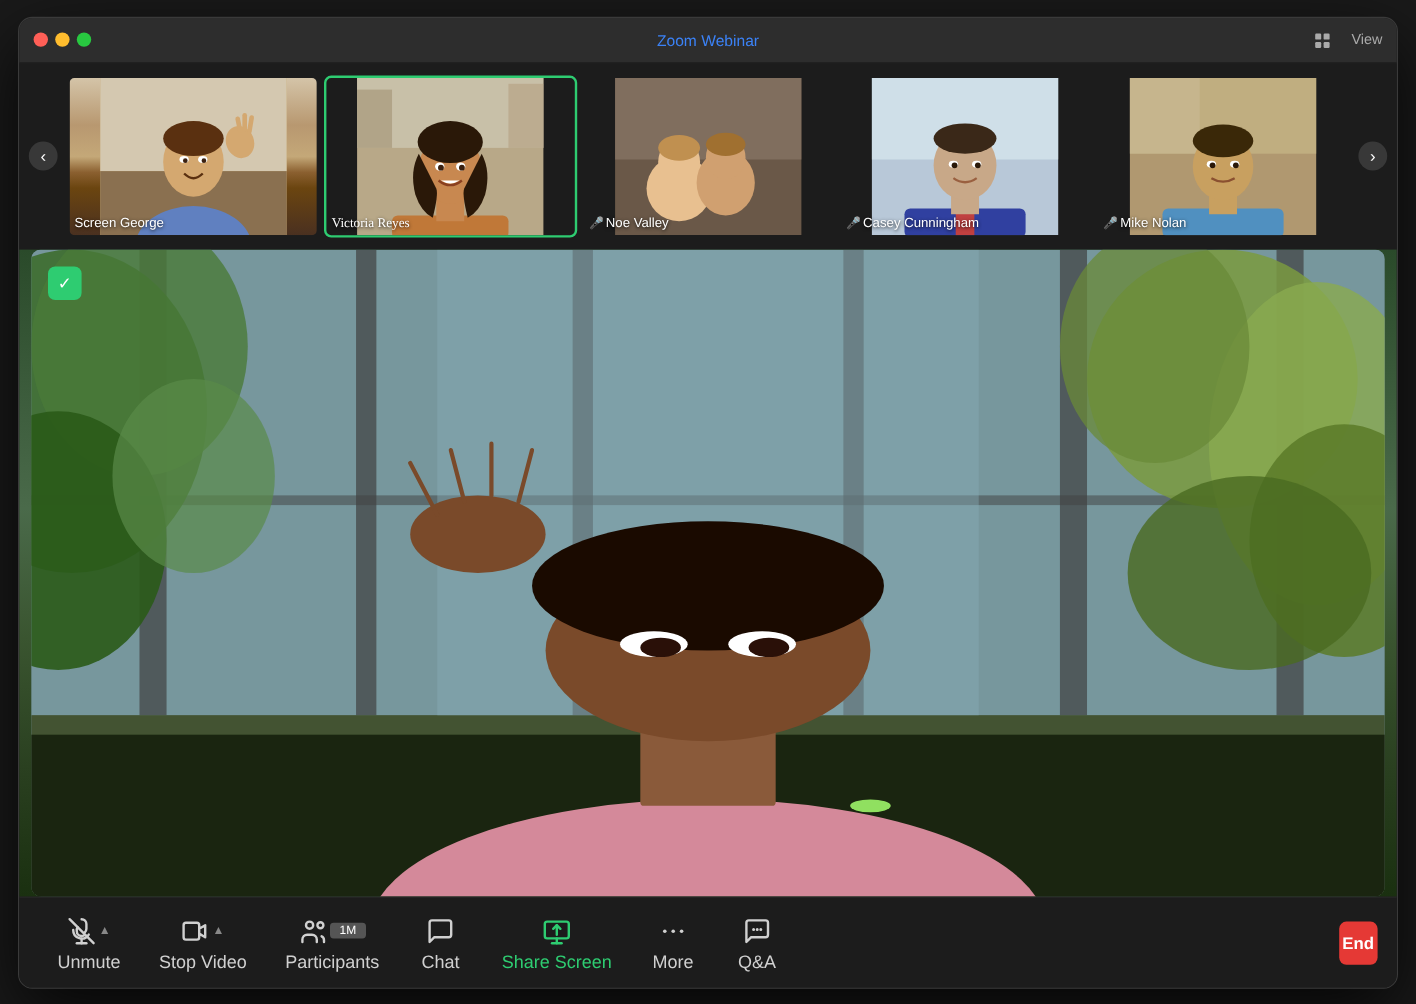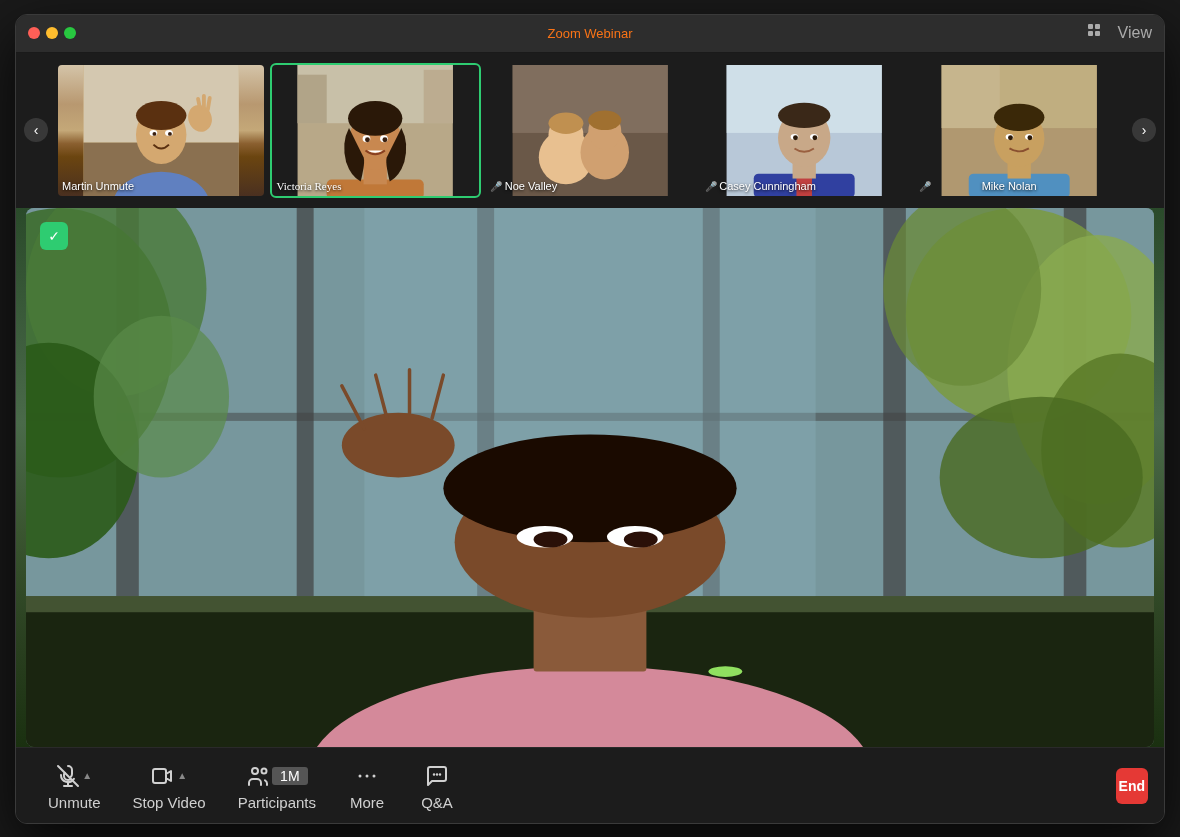--- a/index.html
+++ b/index.html
@@ -48,32 +48,32 @@
       width: 12px;
       height: 12px;
       border-radius: 50%;
     }
 
     .tl-red { background: #ff5f57; }
     .tl-yellow { background: #ffbd2e; }
     .tl-green { background: #28c840; }
 
     .title-text {
-      color: #f97316;
+      color: #3b82f6;
       font-size: 13px;
       font-weight: 500;
     }
 
     .view-btn {
       position: absolute;
       right: 12px;
       color: #aaa;
-      font-size: 16px;
-      display: flex;
-      align-items: flex-start;
+      font-size: 12px;
+      display: flex;
+      align-items: flex-end;
       gap: 14px;
       cursor: pointer;
     }
 
     
     .participant-strip {
       height: 155px;
       background: #1c1c1c;
       display: flex;
       align-items: center;
@@ -246,21 +246,21 @@
     }
 
     .btn-arrow {
       font-size: 10px;
       color: #888;
     }
 
     .participants-badge {
       background: #555;
       color: #fff;
-      font-size: 14px;
+      font-size: 10px;
       border-radius: 3px;
       padding: 1px 8px;
       margin-left: 2px;
     }
 
     .end-btn {
       background: #e53935;
       color: white;
       border: none;
       border-radius: 6px;
@@ -347,21 +347,21 @@
           <ellipse cx="89" cy="71" rx="2" ry="2" fill="#3a2010"></ellipse>
 
           <path d="M72 82 Q80 90 88 82" stroke="#5a3010" stroke-width="2" fill="none"></path>
 
           <ellipse cx="120" cy="55" rx="12" ry="14" fill="#d4a870" transform="rotate(-20, 120, 55)"></ellipse>
           <line x1="120" y1="45" x2="118" y2="35" stroke="#d4a870" stroke-width="4" stroke-linecap="round"></line>
           <line x1="124" y1="44" x2="124" y2="32" stroke="#d4a870" stroke-width="4" stroke-linecap="round"></line>
           <line x1="128" y1="46" x2="130" y2="34" stroke="#d4a870" stroke-width="4" stroke-linecap="round"></line>
         </svg>
       </div>
-      <span class="thumb-name">Martin Unmute</span>
+      <span class="thumb-name">Screen George</span>
     </div>
 
     <div class="participant-thumb active">
       <div class="thumb-face">
         <svg viewBox="0 0 160 135" xmlns="http://www.w3.org/2000/svg">
 
           <rect width="160" height="135" fill="#b8a888"></rect>
           <rect width="160" height="60" y="0" fill="#c8c0a8"></rect>
 
           <rect x="0" y="10" width="30" height="50" fill="#9a8868" opacity="0.5"></rect>
@@ -460,21 +460,21 @@
 
           <ellipse cx="70" cy="74" rx="4" ry="3" fill="#fff"></ellipse>
           <ellipse cx="90" cy="74" rx="4" ry="3" fill="#fff"></ellipse>
           <ellipse cx="71" cy="75" rx="2.5" ry="2.5" fill="#2a1808"></ellipse>
           <ellipse cx="91" cy="75" rx="2.5" ry="2.5" fill="#2a1808"></ellipse>
 
           <path d="M70 86 Q80 92 90 86" stroke="#8a5030" stroke-width="2" fill="none"></path>
         </svg>
       </div>
       <span class="mute-icon">🎤</span>
-      <span class="thumb-name" style="left: 18px; margin-left: 48px;">Mike Nolan</span>
+      <span class="thumb-name" style="left: 18px;">Mike Nolan</span>
     </div>
 
     <div class="strip-nav strip-nav-right">›</div>
   </div>
 
   <div class="main-video">
     <div class="main-video-area">
 
       <svg width="100%" height="100%" xmlns="http://www.w3.org/2000/svg" style="position:absolute;top:0;left:0;">
 
@@ -590,21 +590,41 @@
             <circle cx="9" cy="7" r="3" stroke="#d0d0d0" stroke-width="2" fill="none"></circle>
             <path d="M3 21v-2a4 4 0 0 1 4-4h4a4 4 0 0 1 4 4v2" stroke="#d0d0d0" stroke-width="2" fill="none" stroke-linecap="round"></path>
             <circle cx="18" cy="7" r="2.5" stroke="#d0d0d0" stroke-width="2" fill="none"></circle>
             <path d="M21 21v-1.5a3.5 3.5 0 0 0-2-3.2" stroke="#d0d0d0" stroke-width="2" fill="none" stroke-linecap="round"></path>
           </svg>
           <span class="participants-badge">1M</span>
         </div>
         <span class="btn-label">Participants</span>
       </div>
 
-
+      <div class="toolbar-btn">
+        <div class="btn-icon">
+          <svg class="icon-svg" viewBox="0 0 24 24" fill="none" xmlns="http://www.w3.org/2000/svg">
+            <path d="M21 15a2 2 0 0 1-2 2H7l-4 4V5a2 2 0 0 1 2-2h14a2 2 0 0 1 2 2z" stroke="#d0d0d0" stroke-width="2" fill="none" stroke-linecap="round" stroke-linejoin="round"></path>
+          </svg>
+        </div>
+        <span class="btn-label">Chat</span>
+      </div>
+
+      <div class="toolbar-btn active">
+        <div class="btn-icon">
+          <svg class="icon-svg" viewBox="0 0 24 24" fill="none" xmlns="http://www.w3.org/2000/svg">
+            <rect x="2" y="4" width="20" height="14" rx="2" stroke="#2ecc71" stroke-width="2" fill="none"></rect>
+            <line x1="12" y1="18" x2="12" y2="22" stroke="#2ecc71" stroke-width="2" stroke-linecap="round"></line>
+            <line x1="8" y1="22" x2="16" y2="22" stroke="#2ecc71" stroke-width="2" stroke-linecap="round"></line>
+            <polyline points="9,10 12,7 15,10" stroke="#2ecc71" stroke-width="2" fill="none" stroke-linecap="round" stroke-linejoin="round"></polyline>
+            <line x1="12" y1="7" x2="12" y2="15" stroke="#2ecc71" stroke-width="2" stroke-linecap="round"></line>
+          </svg>
+        </div>
+        <span class="btn-label">Share Screen</span>
+      </div>
 
 
 
 
       <div class="toolbar-btn">
         <div class="btn-icon">
           <svg class="icon-svg" viewBox="0 0 24 24" fill="none" xmlns="http://www.w3.org/2000/svg">
             <circle cx="5" cy="12" r="1.5" fill="#d0d0d0"></circle>
             <circle cx="12" cy="12" r="1.5" fill="#d0d0d0"></circle>
             <circle cx="19" cy="12" r="1.5" fill="#d0d0d0"></circle>

